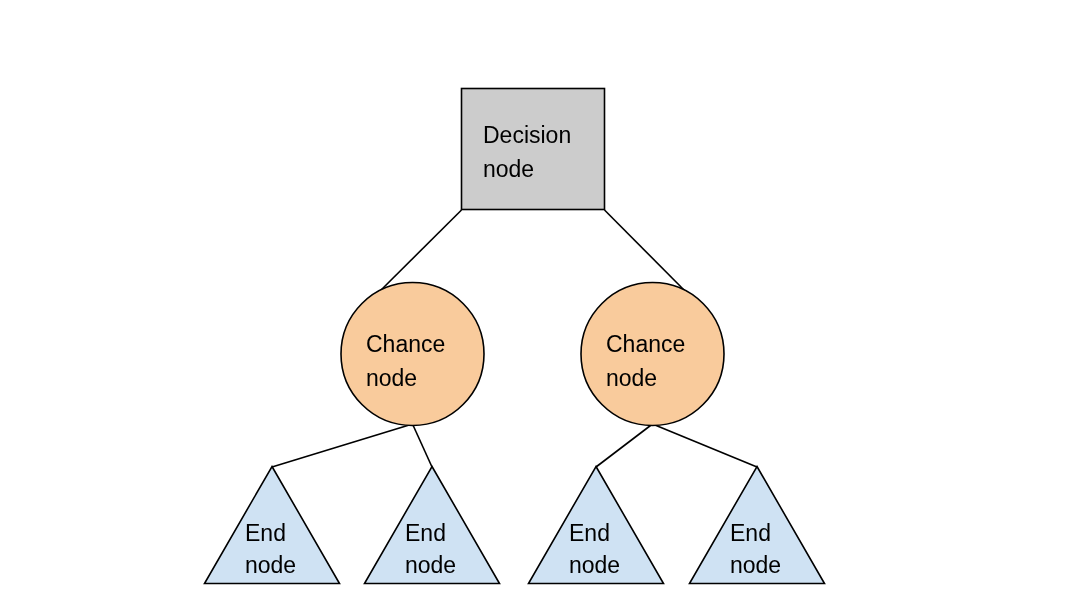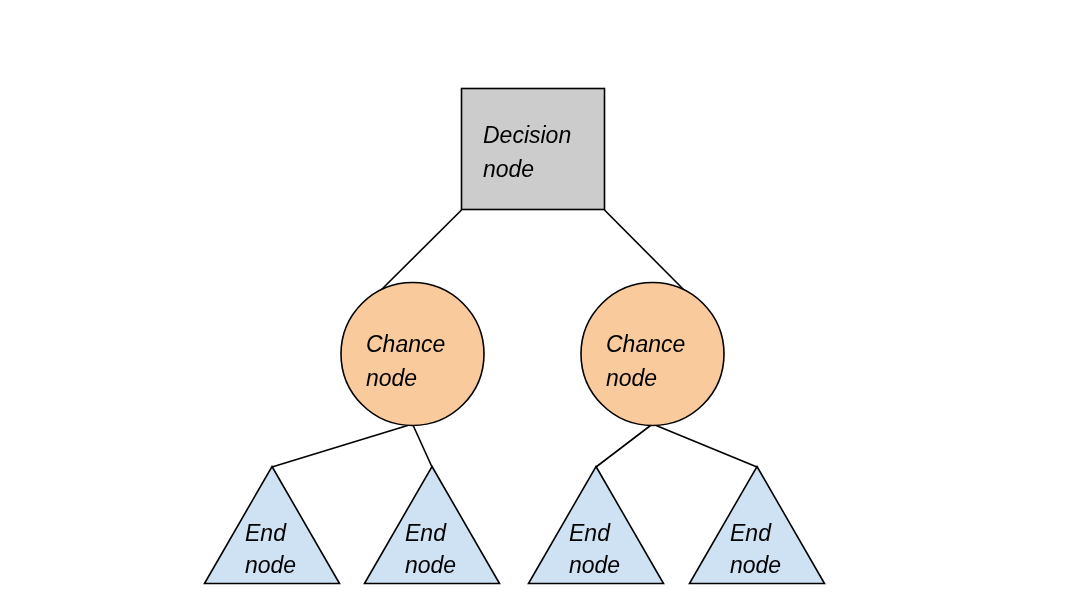--- a/index.html
+++ b/index.html
@@ -10,21 +10,20 @@
   }
   body {
     font-family: "Liberation Sans", sans-serif;
   }
   #canvas {
     position: relative;
     width: 1066px;
     height: 616px;
     background: #ffffff;
     overflow: hidden;
-    font-style: italic;
   }
   #diagram-svg {
     position: absolute;
     left: 0;
     top: 0;
     width: 1066px;
     height: 616px;
     display: block;
   }
   .node-shape {

